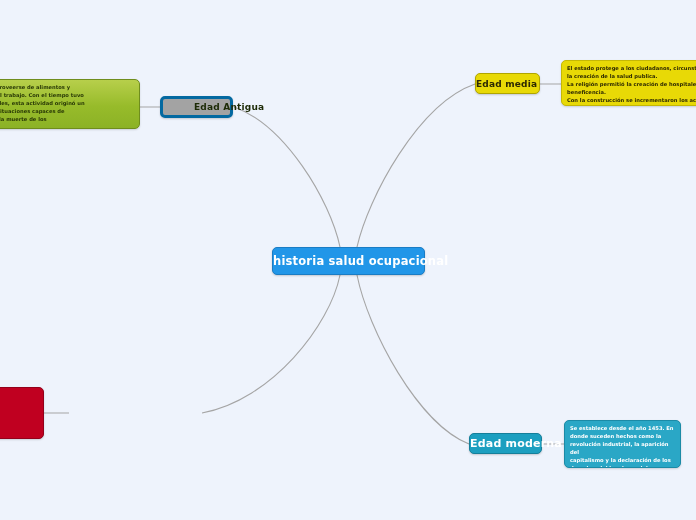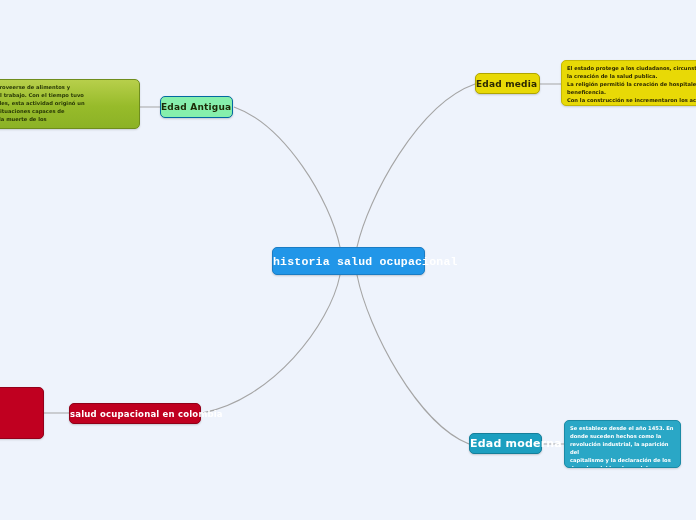--- a/index.html
+++ b/index.html
@@ -45,34 +45,34 @@
     left: 272px;
     top: 247px;
     width: 153px;
     height: 28px;
     background: #2196e8;
     border: 1px solid #1a7cc4;
     border-radius: 5px;
     color: #ffffff;
     font-size: 11.5px;
     box-shadow: 0 1px 2px rgba(0,0,0,0.18);
-    font-family: Liberation Mono, monospace;
   }
 
   .node-antigua {
     left: 160px;
     top: 96px;
     width: 73px;
     height: 22px;
-    background: #86efac;
-    border: 1px solid #0369a1;
+    background: #a3a3a3;
+    border: 3px solid #0369a1;
     border-radius: 5px;
     color: #1d2b06;
     font-size: 9px;
     box-shadow: 0 1px 2px rgba(0,0,0,0.18);
+    padding-left: 31px;
   }
 
   .node-media {
     left: 475px;
     top: 73px;
     width: 65px;
     height: 21px;
     background: #e8d906;
     border: 1px solid #b0a500;
     border-radius: 5px;
@@ -216,23 +216,20 @@
   </div>
   <div class="note note-moderna">
     <p>Se establece desde el año 1453. En</p>
     <p>donde suceden hechos como la</p>
     <p>revolución industrial, la aparición del</p>
     <p>capitalismo y la declaración de los</p>
     <p>derechos del hombre y del ciudadano</p>
 
   </div>
 
-  <div class="node node-colombia">
-    <span>salud ocupacional en colombia</span>
-  </div>
   <div class="note note-colombia">
     <p>blica de</p>
     <p>jo proyecto</p>
     <p>ado en el</p>
     <p>rimeras</p>
     <p>dicina y la</p>
     <p>dentificarse</p>
   </div>
 
 </div>

